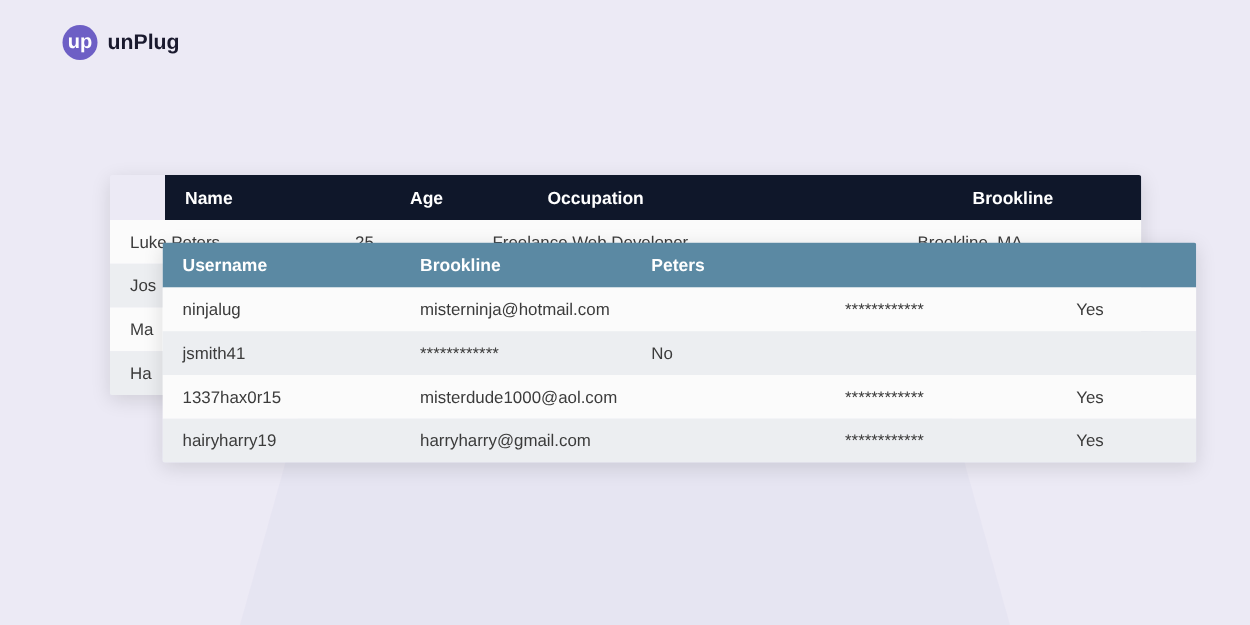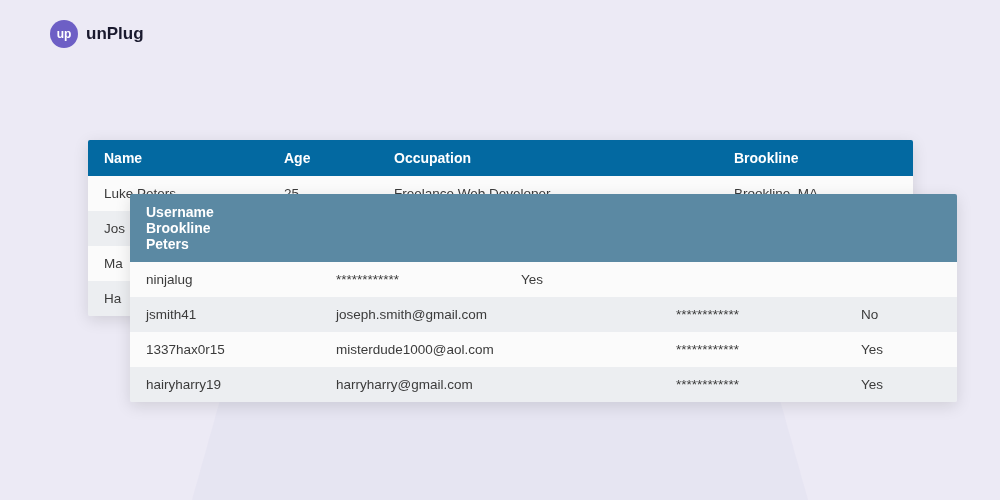--- a/index.html
+++ b/index.html
@@ -36,21 +36,21 @@
     }
     .logo-circle {
       width: 28px;
       height: 28px;
       background: #6d5fc5;
       border-radius: 50%;
       display: flex;
       align-items: center;
       justify-content: center;
       color: white;
-      font-size: 12px;
+      font-size: 16px;
       font-weight: 600;
     }
     .logo-text {
       font-size: 17px;
       font-weight: 800;
       color: #1a1a2e;
     }
     .table {
       position: absolute;
       box-shadow: 0 4px 16px rgba(0,0,0,0.12);
@@ -68,25 +68,25 @@
       width: 827px;
     }
     .thead {
       display: flex;
       padding: 10px 16px;
       font-weight: 700;
       color: #fff;
       font-size: 14px;
     }
     .table1 .thead {
-      background: #0369a1;
+      background: #0f172a;
+      margin-left: 44px;
     }
     .table2 .thead {
       background: #5b89a3;
-      flex-direction: column;
     }
     .trow {
       display: flex;
       padding: 10px 16px;
       font-size: 13.5px;
       color: #3b3b3b;
       background: #fbfbfb;
     }
     .trow:nth-child(odd) {
       background: #eceef1;
@@ -148,26 +148,26 @@
 </div>
 
 <div class="table table2">
   <div class="thead">
     <div class="c1">Username</div>
     <div class="c3">Brookline</div>
     <div class="c4">Peters</div>
   </div>
   <div class="trow">
     <div class="c1">ninjalug</div>
+    <div class="c2">misterninja@hotmail.com</div>
     <div class="c3">************</div>
     <div class="c4">Yes</div>
   </div>
   <div class="trow">
     <div class="c1">jsmith41</div>
-    <div class="c2">joseph.smith@gmail.com</div>
     <div class="c3">************</div>
     <div class="c4">No</div>
   </div>
   <div class="trow">
     <div class="c1">1337hax0r15</div>
     <div class="c2">misterdude1000@aol.com</div>
     <div class="c3">************</div>
     <div class="c4">Yes</div>
   </div>
   <div class="trow">

